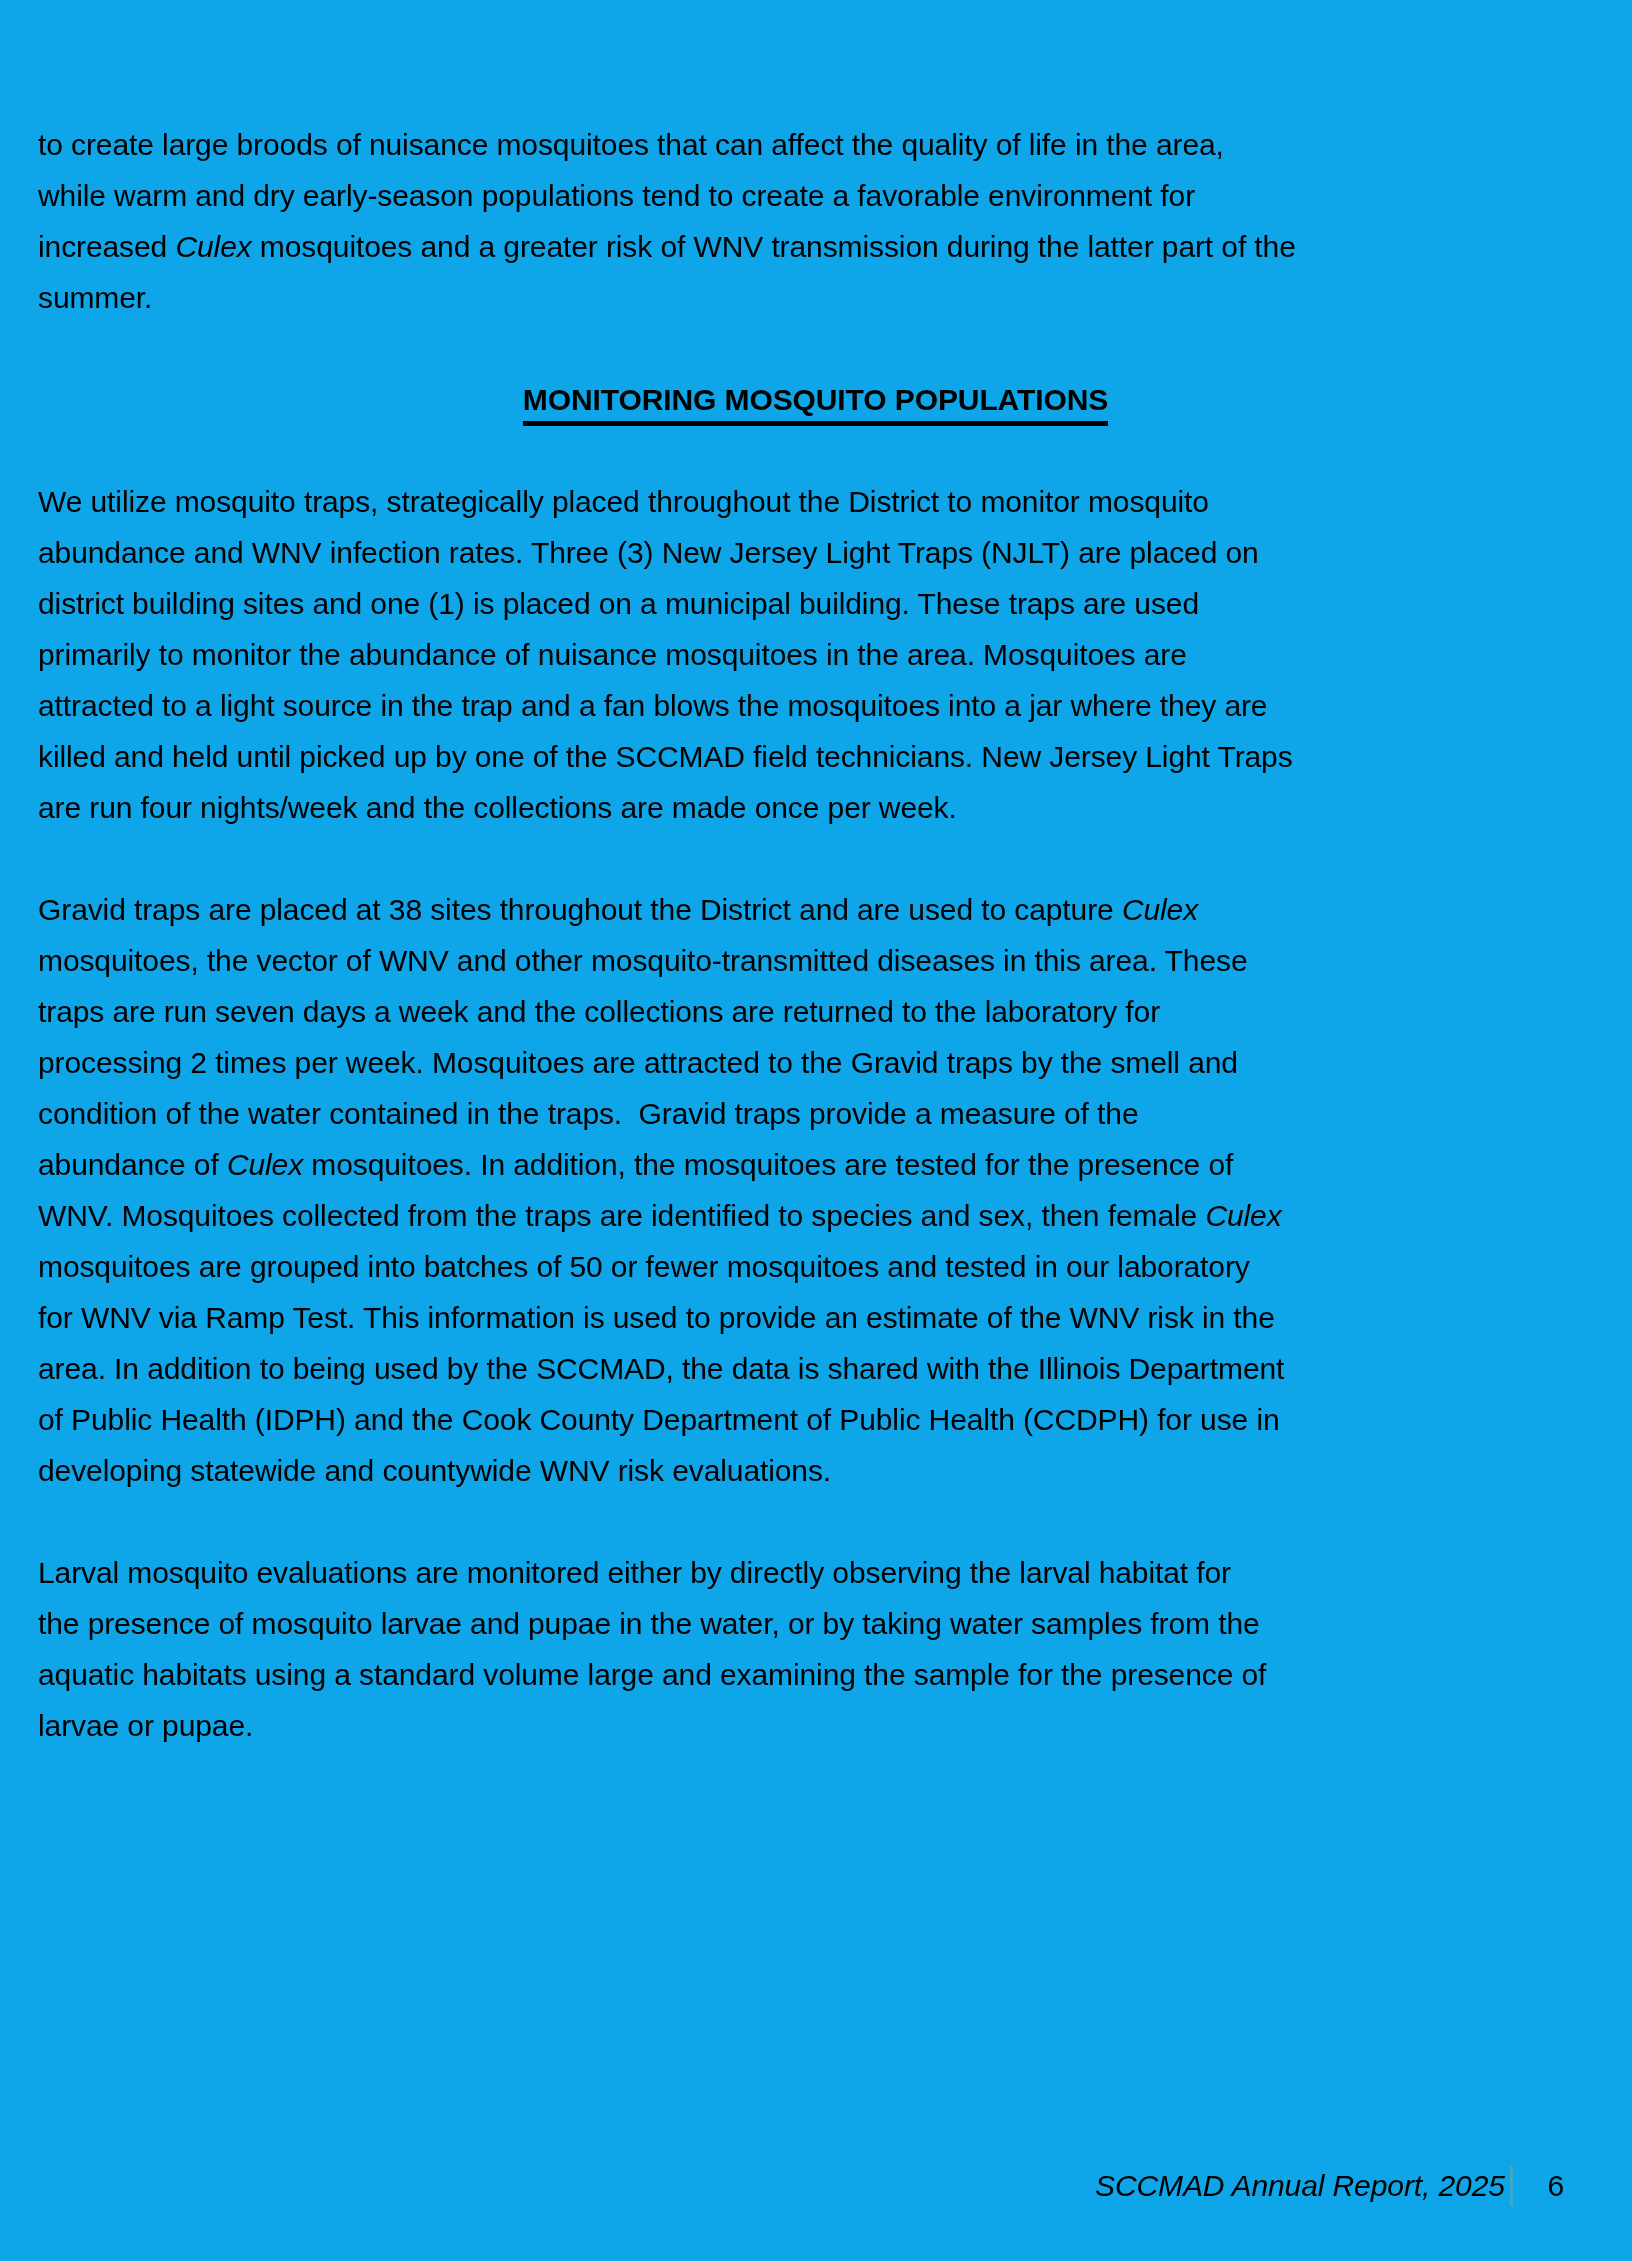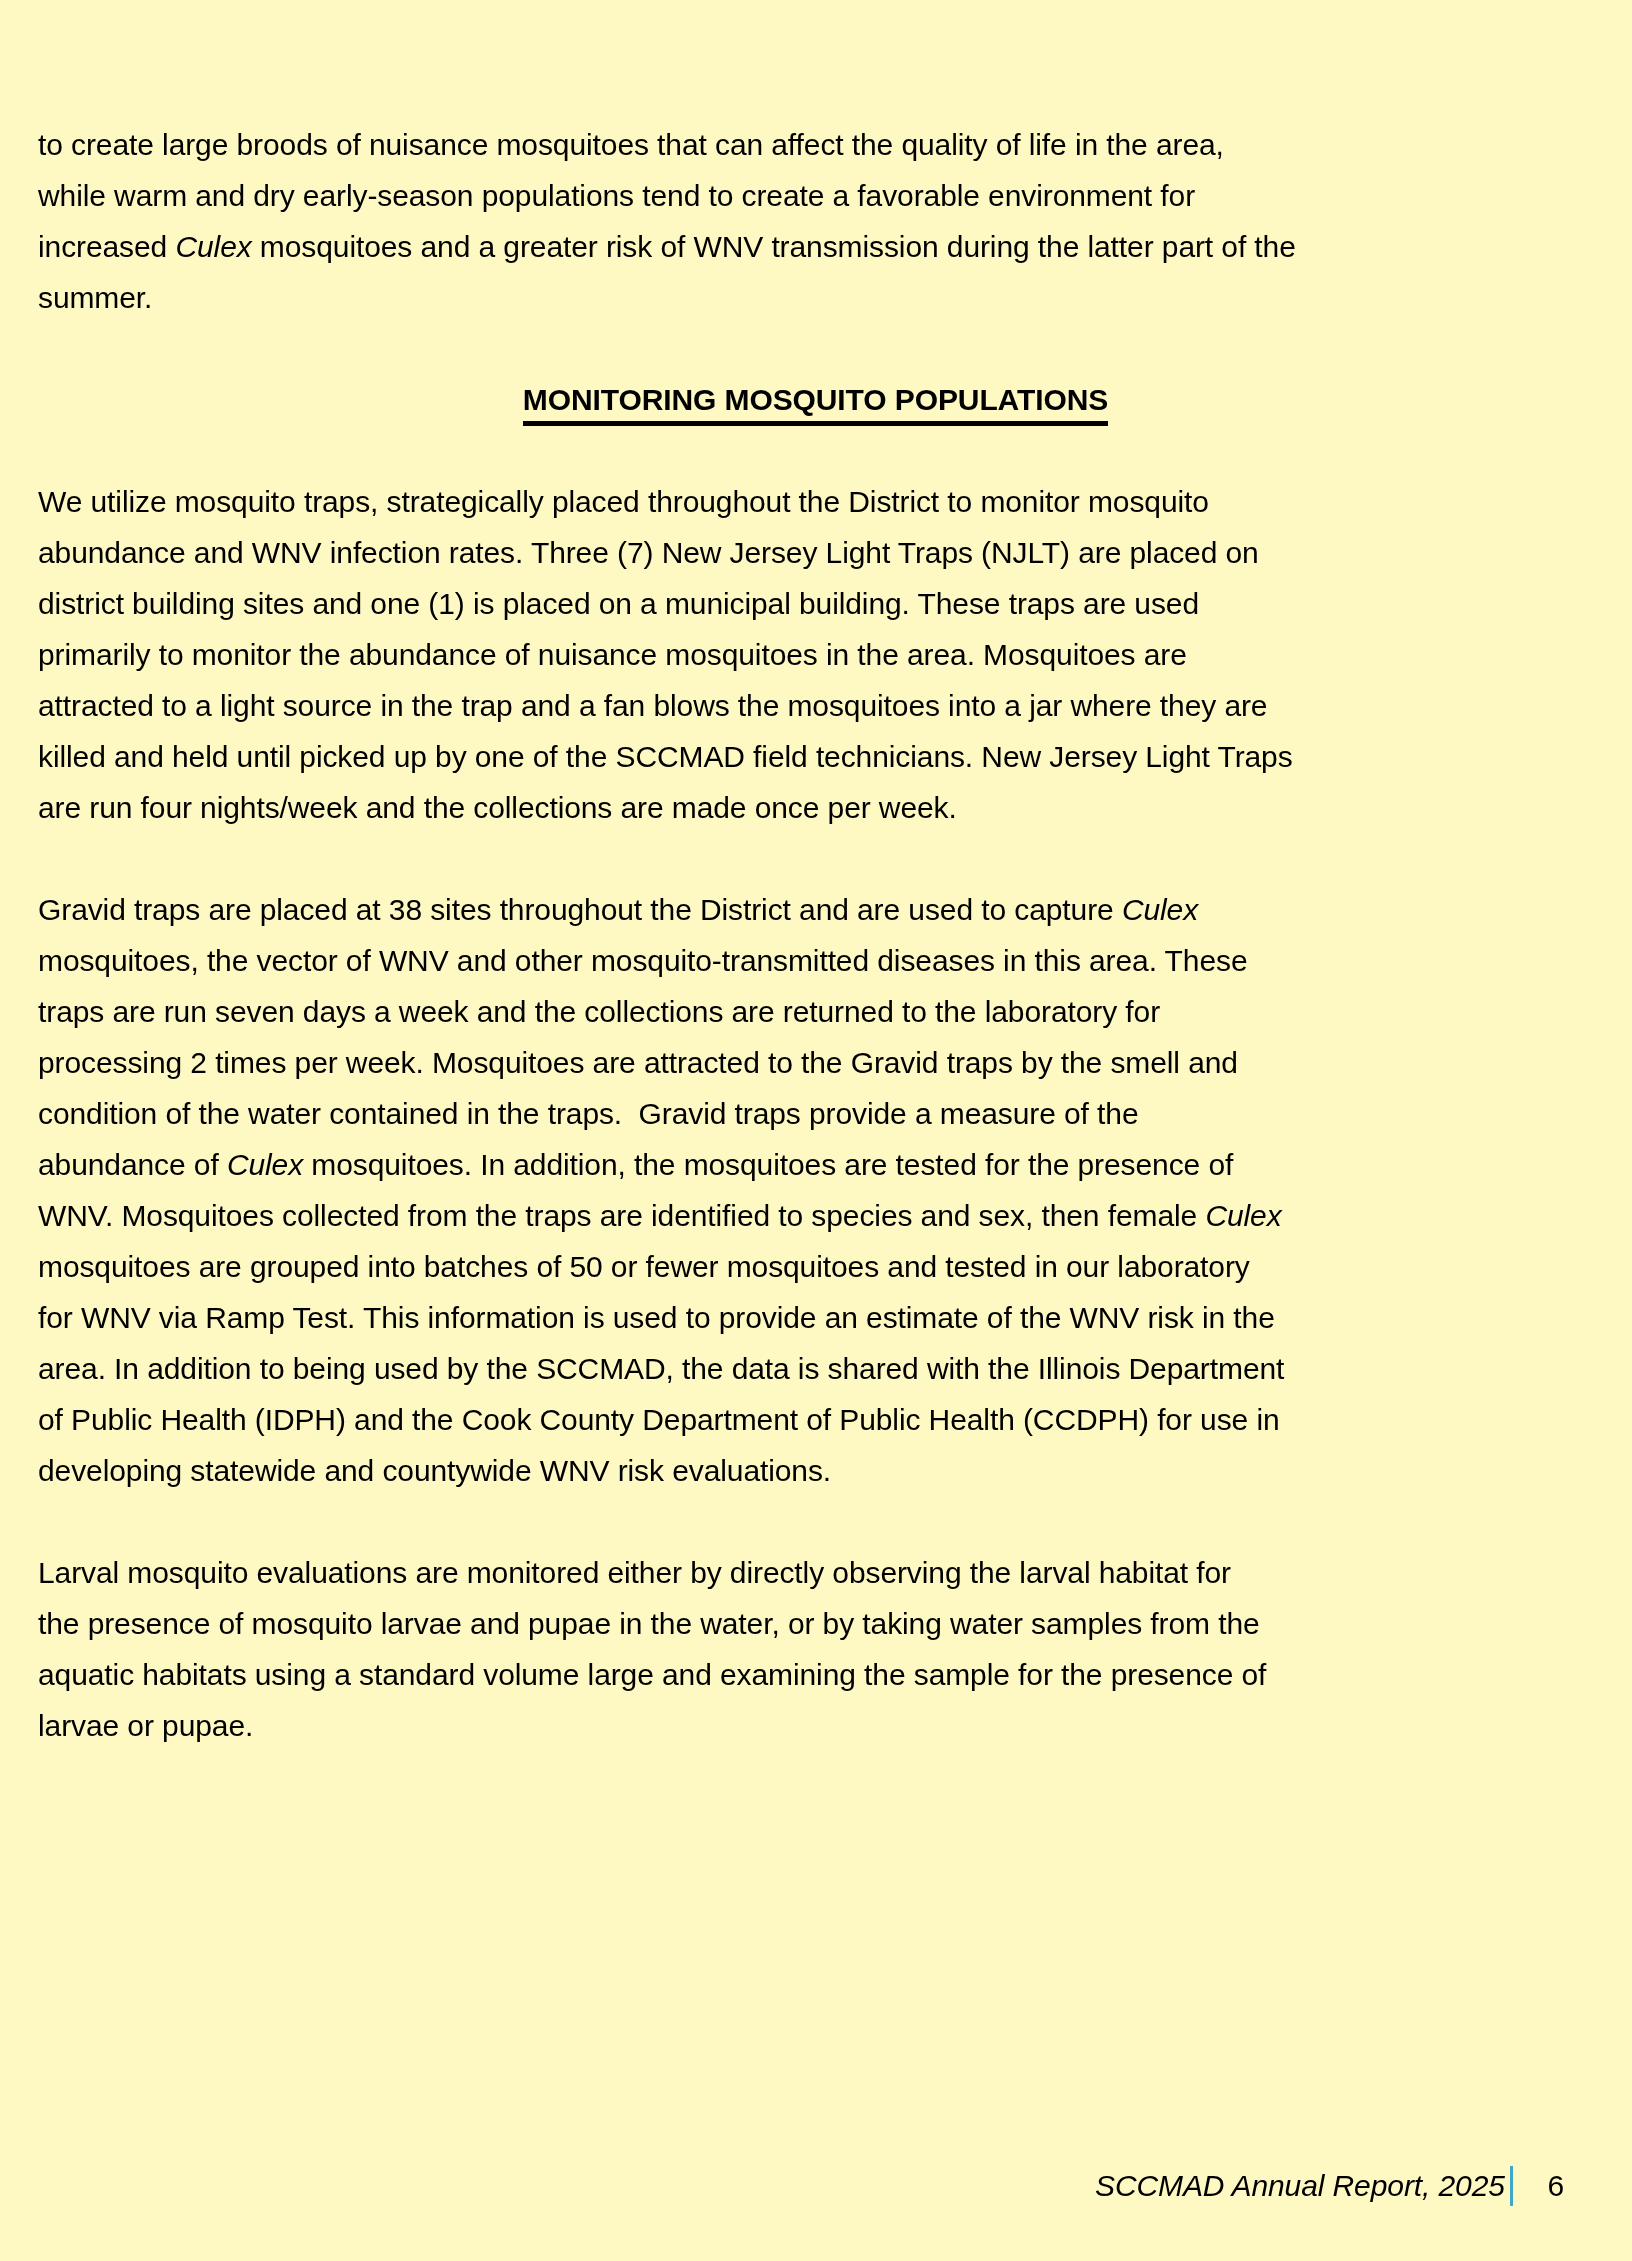--- a/index.html
+++ b/index.html
@@ -1,20 +1,20 @@
 <!DOCTYPE html>
 <html style="font-size:11.4px"><head>
 <meta charset="utf-8">
 <style>
   html,body{margin:0;padding:0;background:#e8e8e8;}
   .page{
     position:relative;
     width:1633px;
     height:2261px;
-    background:#fef9c3;
+    background:#0ea5e9;
     font-family:"Liberation Sans", sans-serif;
     font-size:30px;
     line-height:51px;
     color:#000000;
     letter-spacing:-0.1px;
     overflow:hidden;
   }
   .content{
     position:absolute;
     left:38px;
@@ -65,21 +65,21 @@
         <div class="line"><span>increased </span><span class="it">Culex</span><span> mosquitoes and a greater risk of WNV transmission during the latter part of the</span></div>
         <div class="line"><span>summer.</span></div>
       </div>
 
     <div class="heading-wrap">
       <span class="heading">MONITORING MOSQUITO POPULATIONS</span>
     </div>
 
     <div class="para">
         <div class="line"><span>We utilize mosquito traps, strategically placed throughout the District to monitor mosquito</span></div>
-        <div class="line"><span>abundance and WNV infection rates. Three (7) New Jersey Light Traps (NJLT) are placed on</span></div>
+        <div class="line"><span>abundance and WNV infection rates. Three (3) New Jersey Light Traps (NJLT) are placed on</span></div>
         <div class="line"><span>district building sites and one (1) is placed on a municipal building. These traps are used</span></div>
         <div class="line"><span>primarily to monitor the abundance of nuisance mosquitoes in the area. Mosquitoes are</span></div>
         <div class="line"><span>attracted to a light source in the trap and a fan blows the mosquitoes into a jar where they are</span></div>
         <div class="line"><span>killed and held until picked up by one of the SCCMAD field technicians. New Jersey Light Traps</span></div>
         <div class="line"><span>are run four nights/week and the collections are made once per week.</span></div>
       </div>
 
     <div class="para">
         <div class="line"><span>Gravid traps are placed at 38 sites throughout the District and are used to capture </span><span class="it">Culex</span></div>
         <div class="line"><span>mosquitoes, the vector of WNV and other mosquito-transmitted diseases in this area. These</span></div>

